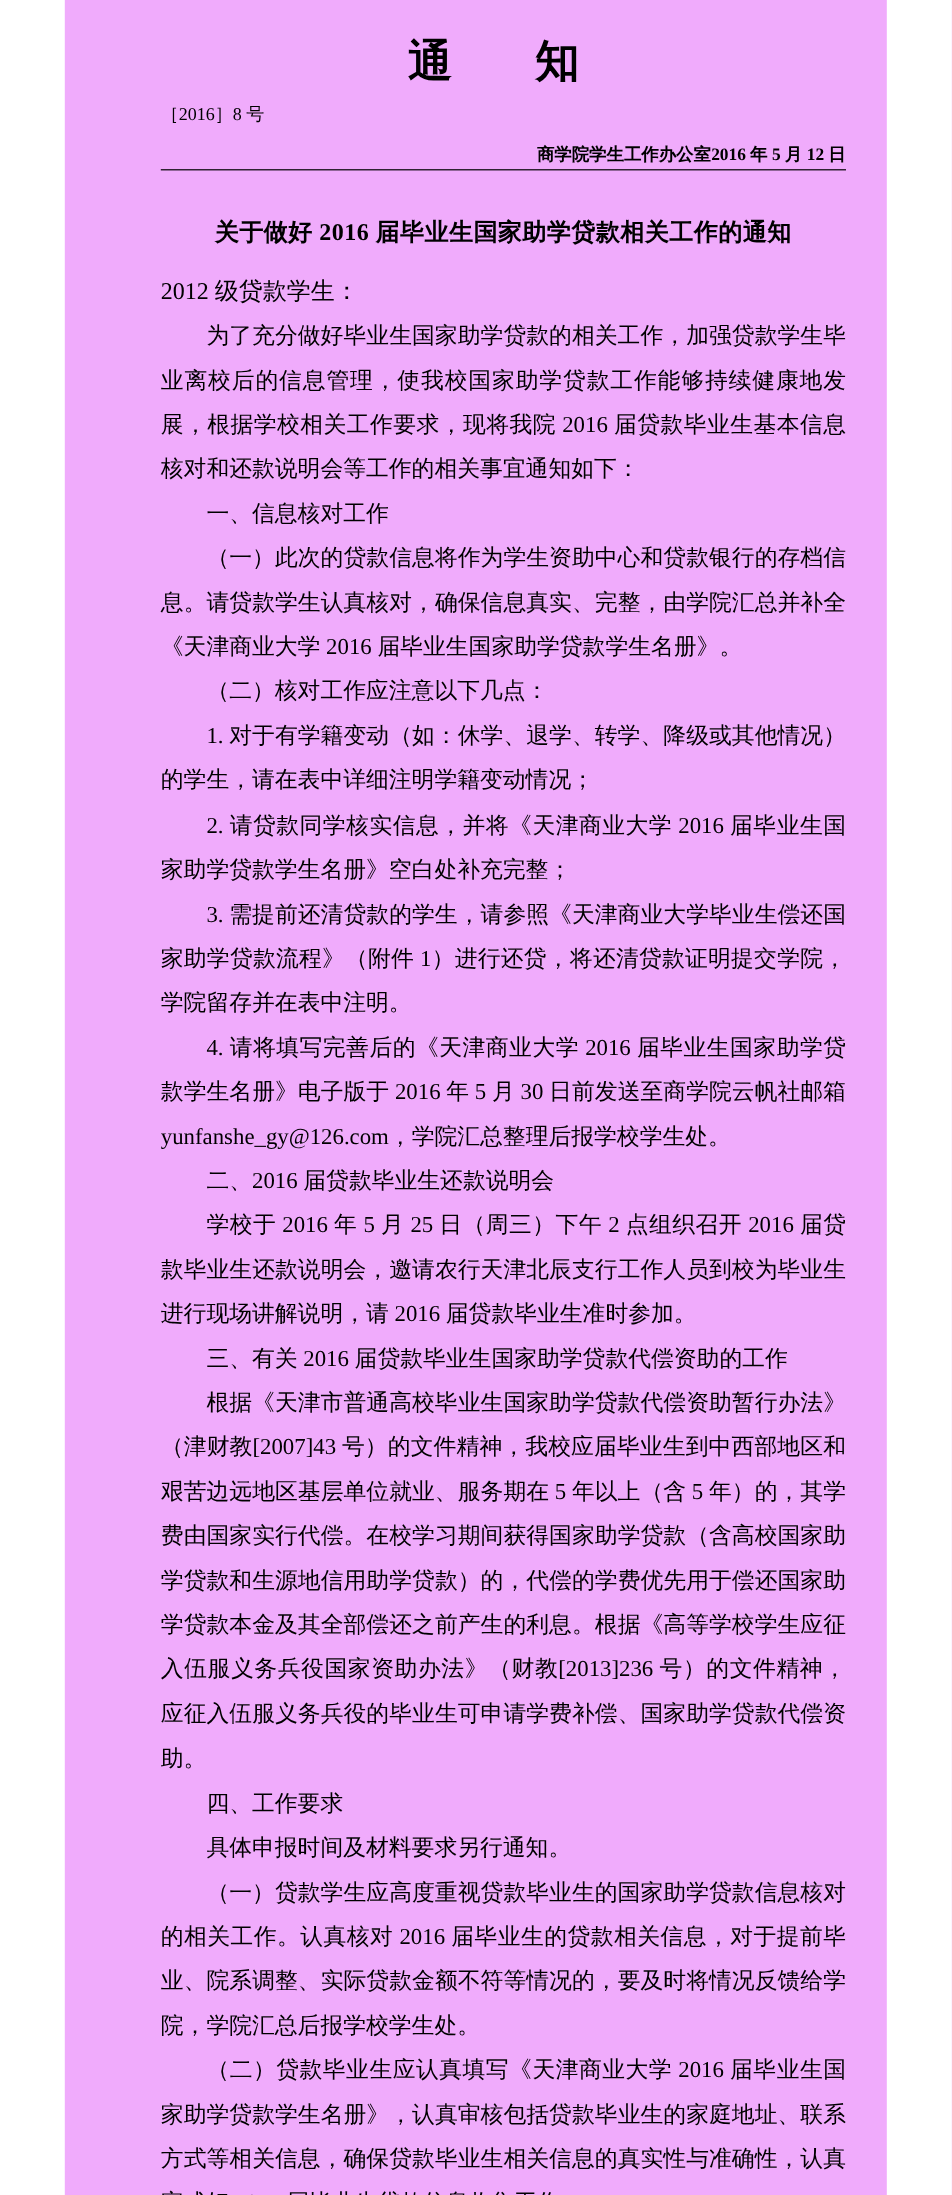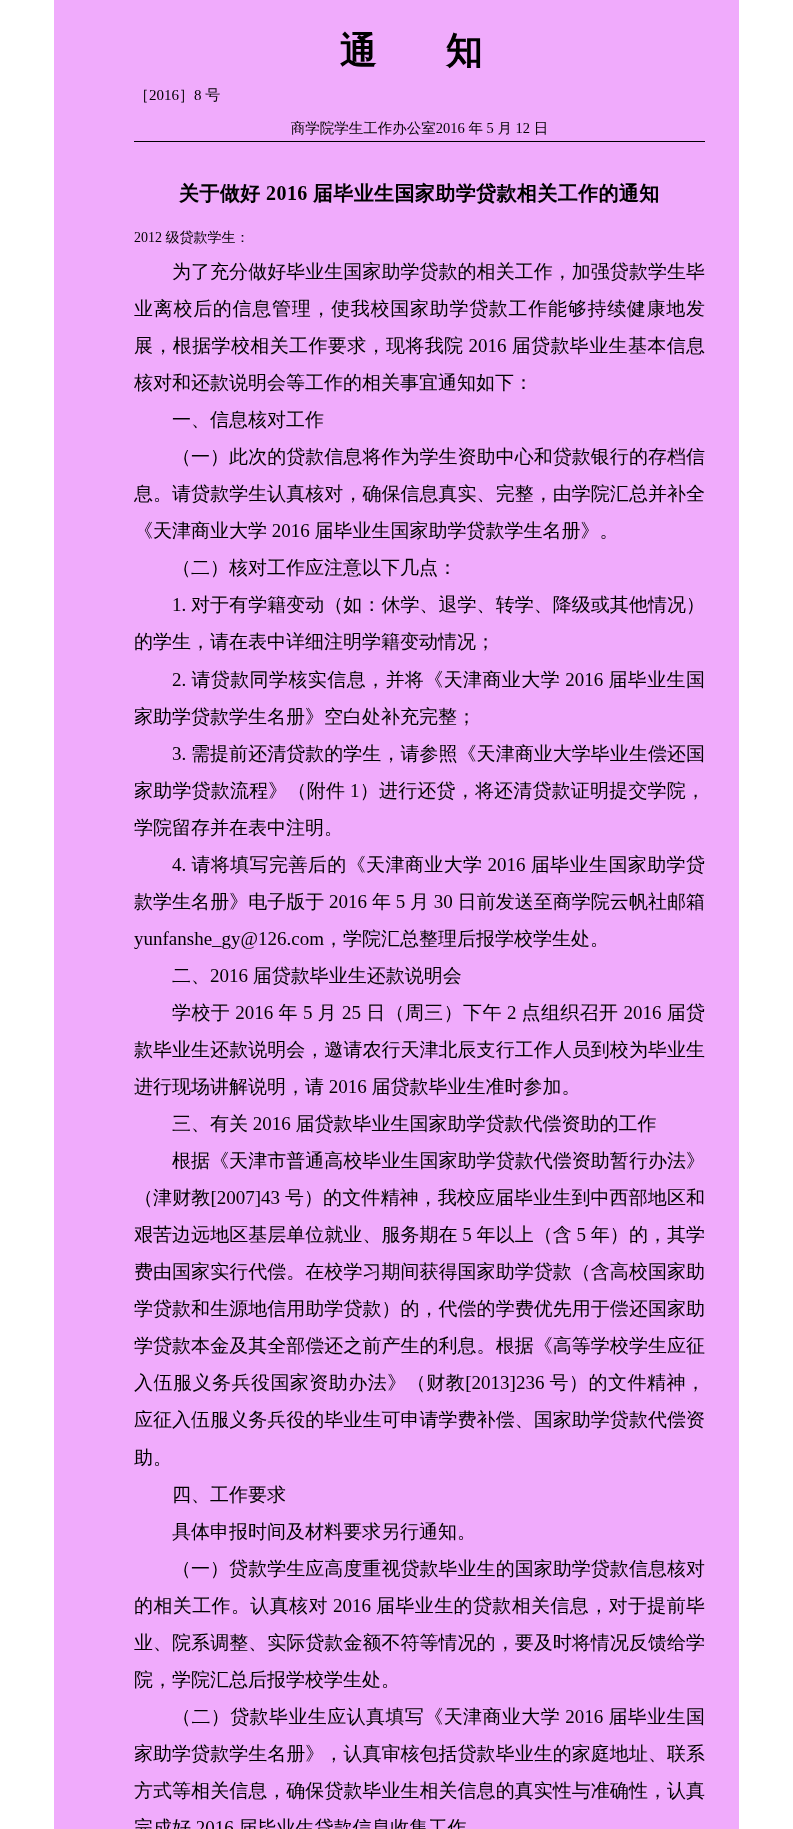--- a/index.html
+++ b/index.html
@@ -27,40 +27,40 @@
     letter-spacing: 16px;
     margin: 12px 0 6px 0;
     font-family: "Liberation Serif", "DejaVu Serif", serif;
   }
   .doc-number {
     font-size: 15px;
     margin: 10px 0 12px 0;
   }
   .meta-row {
     display: flex;
-    justify-content: center;
+    justify-content: flex-end;
     align-items: flex-end;
     border-bottom: 1.5px solid #000;
     padding-bottom: 3px;
     margin-top: 14px;
     font-size: 14.5px;
-    font-weight: 400;
+    font-weight: 700;
   }
   .meta-left, .meta-right {
     white-space: nowrap;
   }
   .subject {
     text-align: center;
     font-size: 20px;
     font-weight: 700;
     margin: 38px 0 22px 0;
     letter-spacing: 0.4px;
   }
   .salutation {
-    font-size: 14px;
+    font-size: 20px;
     margin: 0 0 6px 0;
     text-align: justify;
   }
   p.body-par {
     font-size: 19px;
     line-height: 1.95;
     margin: 0;
     text-align: justify;
     text-justify: inter-ideograph;
     text-indent: 2em;

